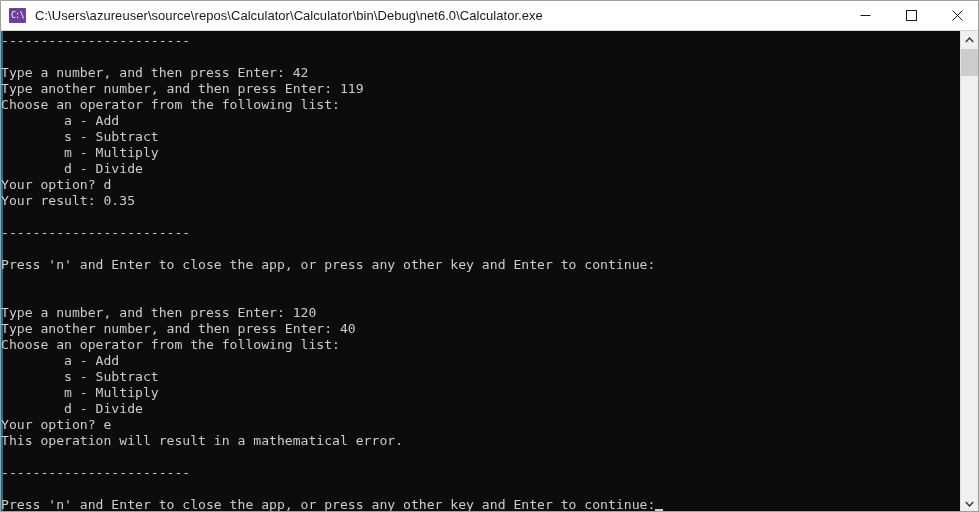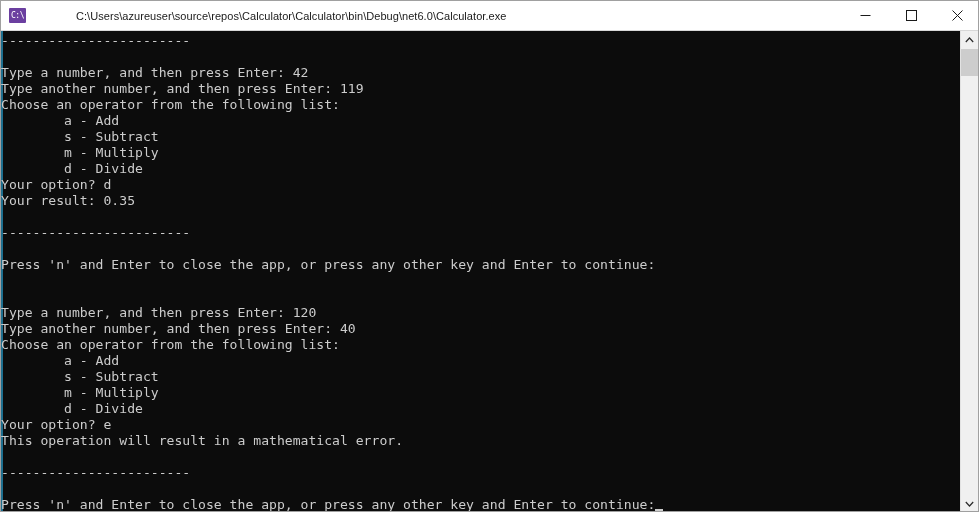--- a/index.html
+++ b/index.html
@@ -54,25 +54,24 @@
   #app-icon .glyph {
     color: #ffffff;
     font-family: "DejaVu Sans Mono", monospace;
     font-size: 8px;
     line-height: 8px;
     letter-spacing: -0.5px;
     transform: translateY(0px);
   }
   #title-text {
     font-family: "Liberation Sans", sans-serif;
-    font-size: 11px;
+    font-size: 13px;
     color: #1a1a1a;
     white-space: nowrap;
     letter-spacing: 0.05px;
-    margin-left: 41px;
   }
   #window-controls {
     position: absolute;
     right: 0;
     top: 0;
     height: 29px;
     display: flex;
   }
   .winbtn {
     width: 46px;

